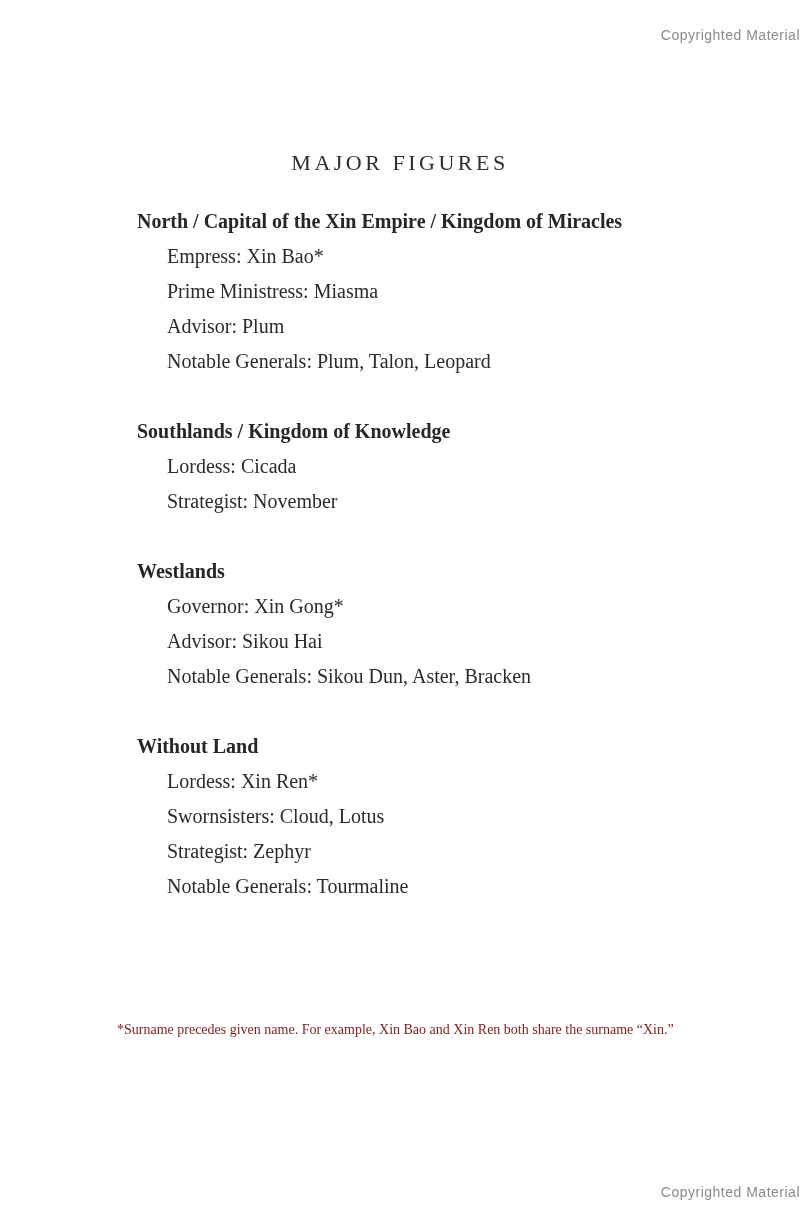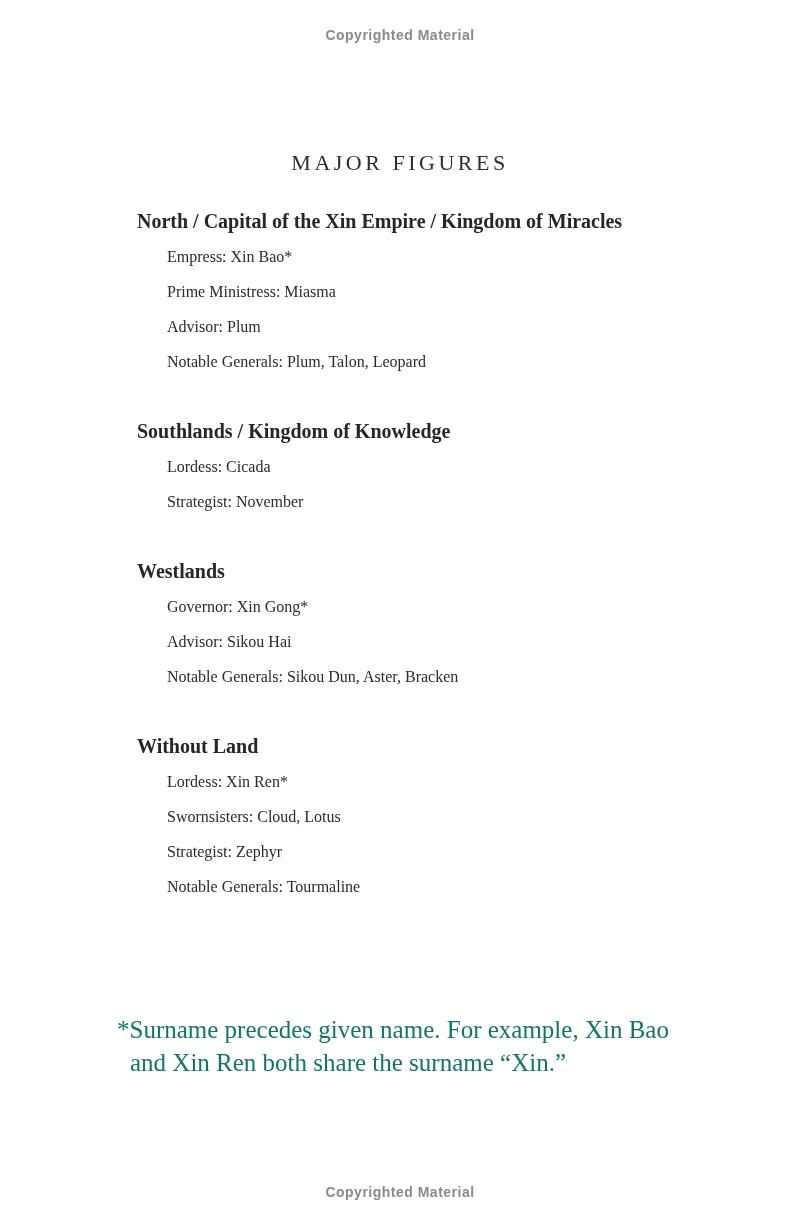--- a/index.html
+++ b/index.html
@@ -13,23 +13,23 @@
     height: 1228px;
     background: #ffffff;
     font-family: "Liberation Serif", serif;
     color: #2b2b2b;
     overflow: hidden;
   }
   .copyright {
     position: absolute;
     left: 0;
     width: 100%;
-    text-align: center;
+    text-align: right;
     font-family: "Liberation Sans", sans-serif;
-    font-weight: bold;
+    font-weight: normal;
     font-size: 14px;
     letter-spacing: 0.5px;
     color: #8a8a8a;
   }
   .copyright.top { top: 27px; }
   .copyright.bottom { top: 1184px; }
   .book-title {
     position: absolute;
     top: 135px;
     left: 0;
@@ -50,33 +50,33 @@
     margin: 0 0 35px 0;
   }
   .section-heading {
     font-size: 20px;
     font-weight: bold;
     line-height: 35px;
     color: #262626;
     margin: 0;
   }
   .entry {
-    font-size: 16px;
+    font-size: 20px;
     line-height: 35px;
     margin-left: 30px;
     color: #2b2b2b;
   }
   .footnote {
     position: absolute;
     top: 1013px;
     left: 117px;
     width: 578px;
-    font-size: 25px;
+    font-size: 14px;
     line-height: 33px;
-    color: #0f766e;
+    color: #7f1d1d;
     padding-left: 13px;
     text-indent: -13px;
   }
 </style>
 </head>
 <body>
 
 <div class="page">
 
   <div class="copyright top">Copyrighted Material</div>

